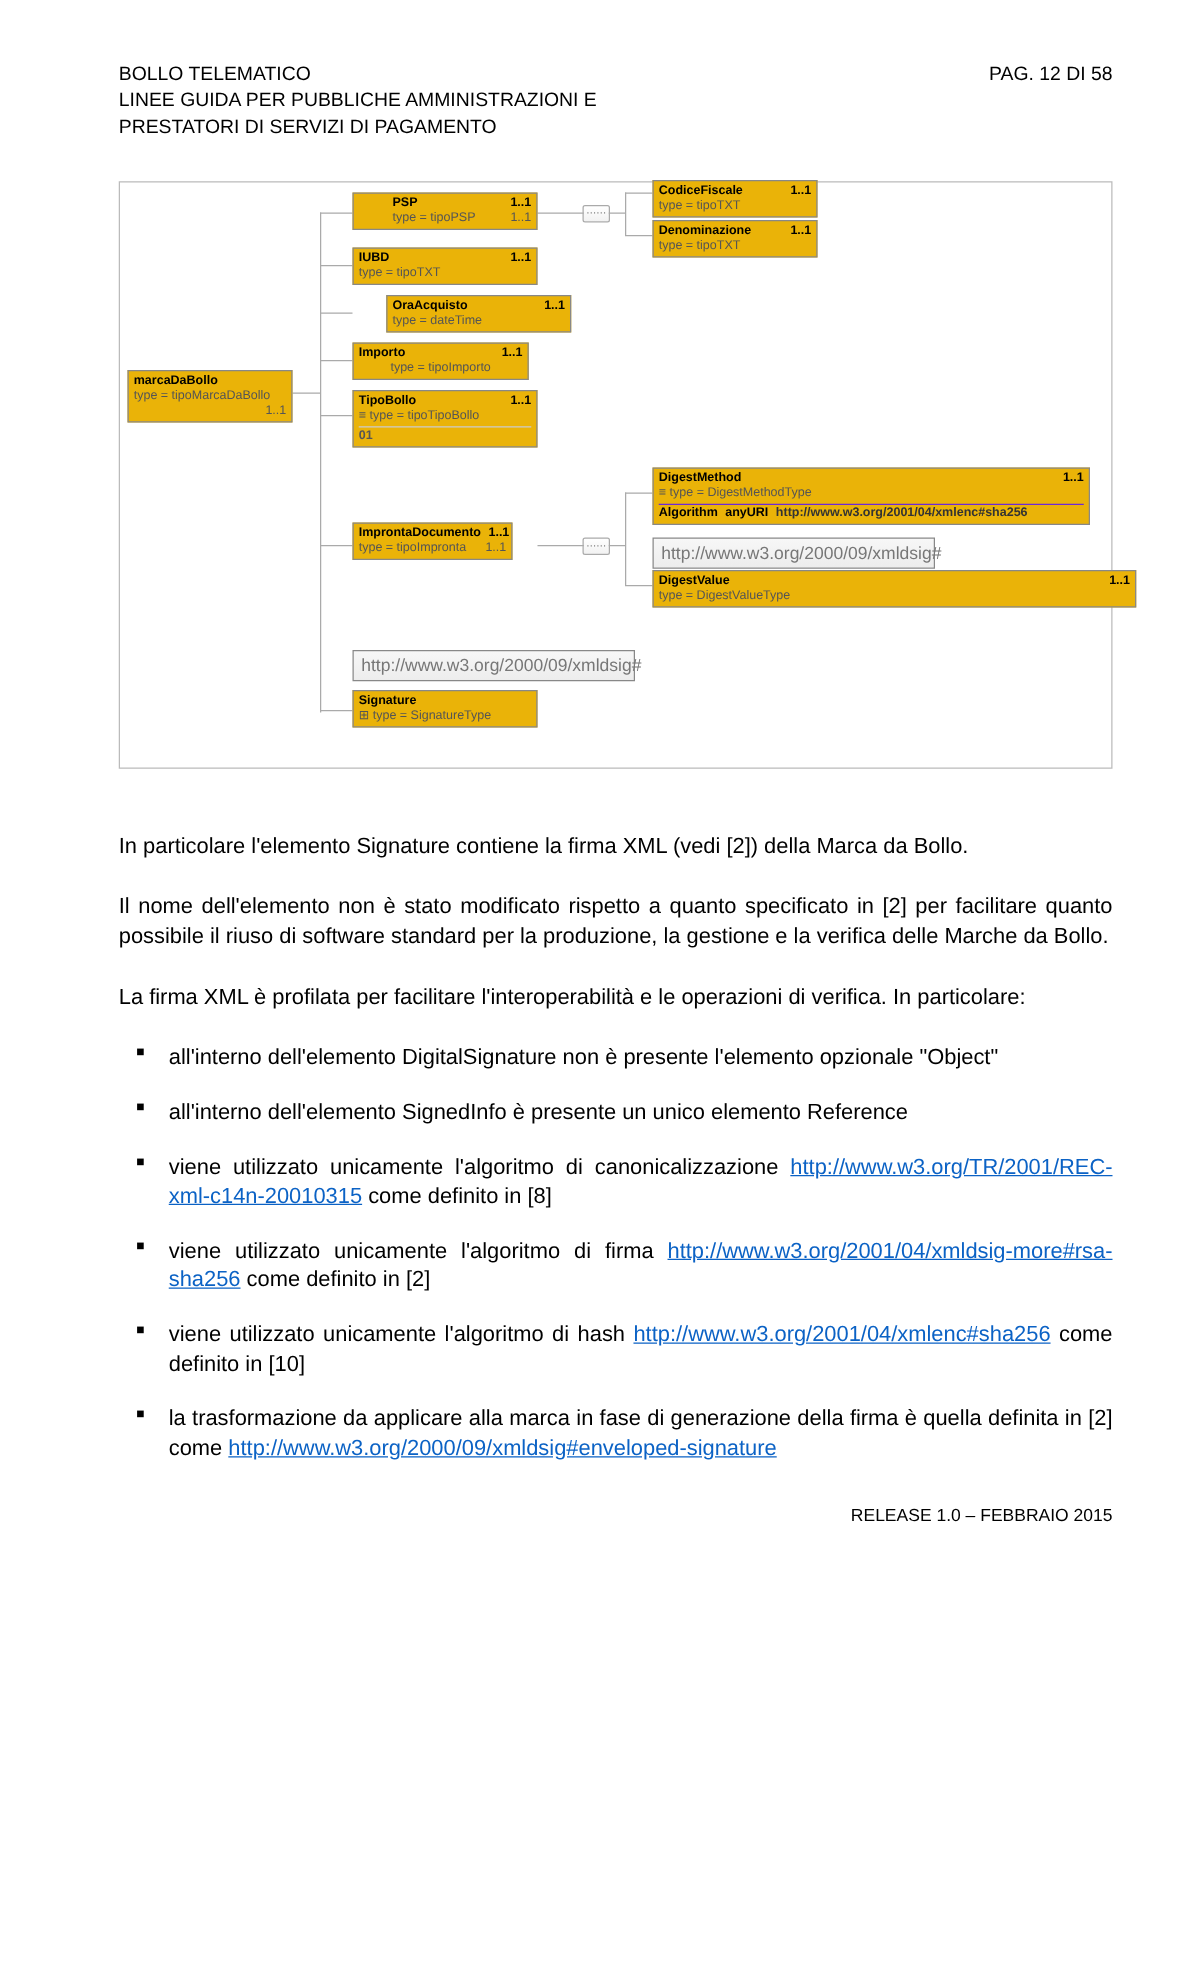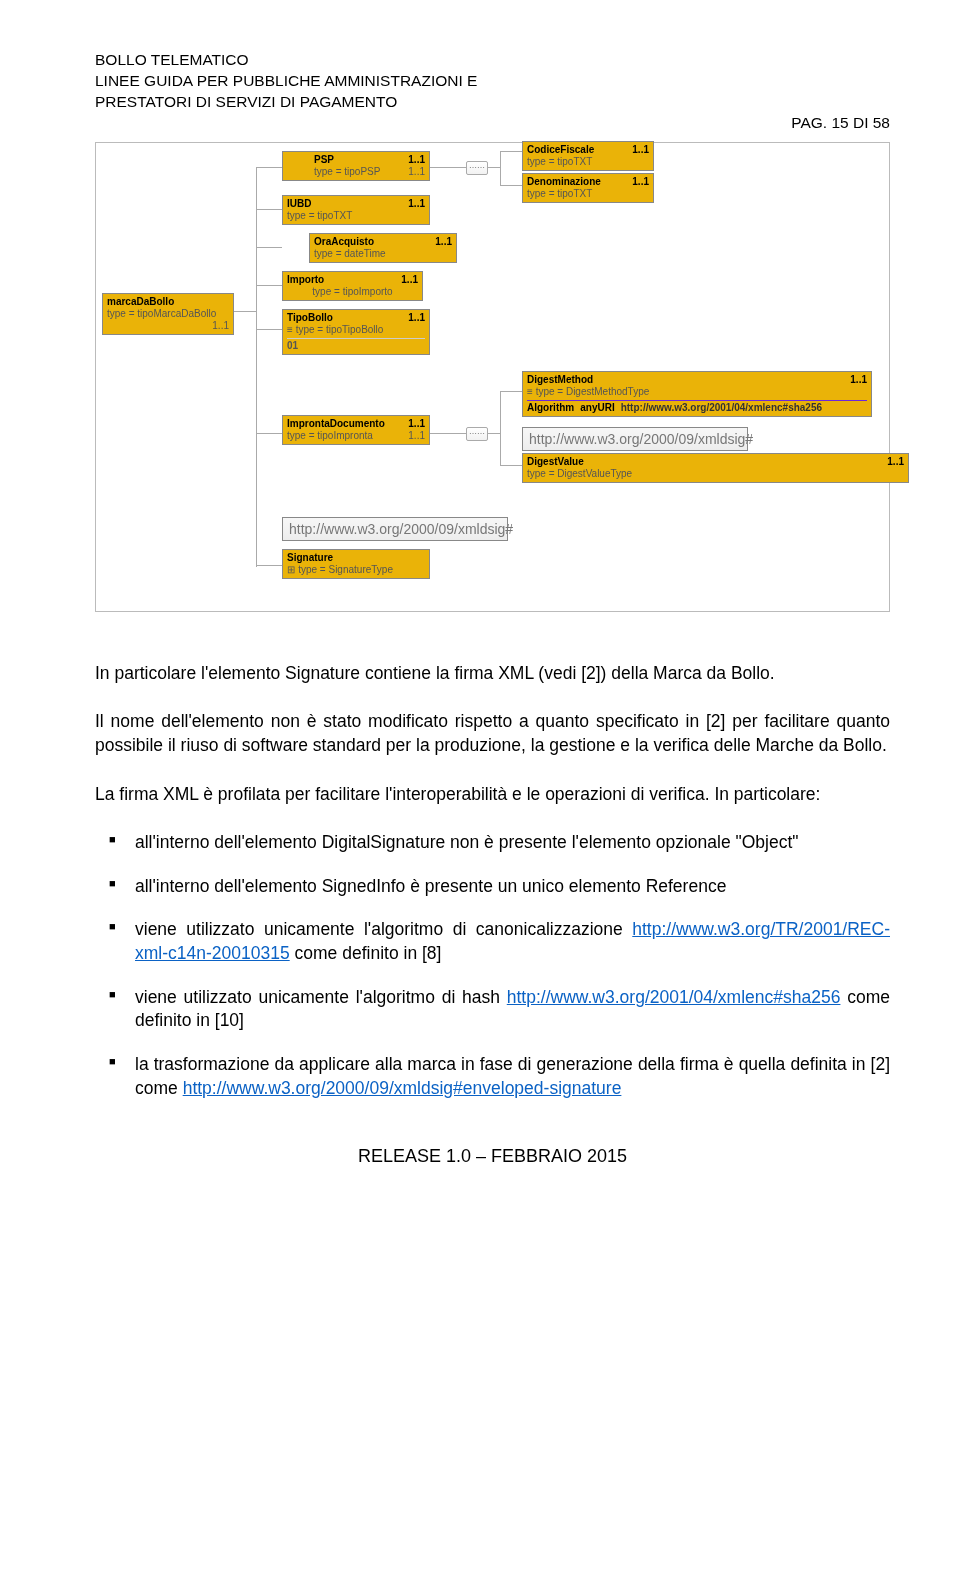--- a/index.html
+++ b/index.html
@@ -6,21 +6,21 @@
   body {
     margin: 0;
     padding: 50px 70px 40px 95px;
     font-family: Arial, Helvetica, sans-serif;
     background: #fff;
     color: #000;
     width: 960px;
     font-size: 17.5px;
     line-height: 1.35;
   }
-  .hdr { display: flex; justify-content: space-between; font-size: 15.5px; margin-bottom: 8px; flex-direction: column; }
+  .hdr { display: flex; justify-content: space-between; font-size: 15.5px; margin-bottom: 32px; }
   .hdr-left { text-transform: none; }
   .hdr-right { text-align: right; font-variant: small-caps; }
 
   .diagram-wrap {
     border: 1px solid #bbb;
     padding: 6px 6px 10px 6px;
     margin: 2px 0 50px 0;
     font-size: 10px;
     line-height: 1.2;
     position: relative;
@@ -64,33 +64,33 @@
   ul.sq { list-style: none; padding-left: 14px; margin: 0; }
   ul.sq > li { position: relative; padding-left: 26px; margin-bottom: 20px; text-align: justify; }
   ul.sq > li::before {
     content: "■";
     position: absolute;
     left: 0;
     top: 1px;
     font-size: 11px;
   }
   a.lnk { color: #0b62c5; text-decoration: underline; }
-  .footer { margin-top: 44px; text-align: center; font-size: 18px; }
+  .footer { margin-top: 32px; text-align: right; font-size: 14px; }
 </style>
 </head>
 <body>
 
 <div class="hdr">
   <div class="hdr-left">
     <div>BOLLO TELEMATICO</div>
     <div>LINEE GUIDA PER PUBBLICHE AMMINISTRAZIONI E</div>
     <div>PRESTATORI DI SERVIZI DI PAGAMENTO</div>
   </div>
   <div class="hdr-right">
-    <span style="font-variant:small-caps">PAG. </span><span>15</span><span style="font-variant:small-caps"> DI 58</span>
+    <span style="font-variant:small-caps">PAG. </span><span>12</span><span style="font-variant:small-caps"> DI 58</span>
   </div>
 </div>
 
 <div class="diagram-wrap">
 
   <div class="conn" style="left:138px; top:168px; width:22px; height:1px;"></div>
   <div class="conn" style="left:160px; top:24px; width:1px; height:400px;"></div>
   <div class="conn" style="left:160px; top:24px; width:26px; height:1px;"></div>
   <div class="conn" style="left:160px; top:66px; width:26px; height:1px;"></div>
   <div class="conn" style="left:160px; top:104px; width:26px; height:1px;"></div>
@@ -169,21 +169,21 @@
     <div class="t">
         <span>TipoBollo</span>
         <span>1..1</span>
       </div>
     <div class="row2">
         <span><span class="s">≡</span> <span class="s">type = tipoTipoBollo</span></span>
       </div>
     <div style="border-top:1px solid #ccc; margin-top:2px; padding-top:1px;"><span class="s" style="font-weight:bold">01</span></div>
   </div>
 
-  <div class="node" style="left:186px; top:272px; width:148px;">
+  <div class="node" style="left:186px; top:272px; width:128px;">
     <div class="t">
         <span>ImprontaDocumento</span>
         <span>1..1</span>
       </div>
     <div class="row2">
         <span class="s">type = tipoImpronta</span>
         <span class="s">1..1</span>
       </div>
   </div>
 
@@ -228,20 +228,23 @@
 <p class="para">Il nome dell'elemento non è stato modificato rispetto a quanto specificato in [2] per facilitare quanto possibile il riuso di software standard per la produzione, la gestione e la verifica delle Marche da Bollo.</p>
 <p class="para">La firma XML è profilata per facilitare l'interoperabilità e le operazioni di verifica. In particolare:</p>
 
 <ul class="sq">
   <li><span>all'interno dell'elemento DigitalSignature non è presente l'elemento opzionale "Object"</span></li>
   <li><span>all'interno dell'elemento SignedInfo è presente un unico elemento Reference</span></li>
   <li>
     <span>viene utilizzato unicamente l'algoritmo di canonicalizzazione </span><a class="lnk">http://www.w3.org/TR/2001/REC-xml-c14n-20010315</a><span> come definito in [8]</span>
   </li>
   <li>
+    <span>viene utilizzato unicamente l'algoritmo di firma </span><a class="lnk">http://www.w3.org/2001/04/xmldsig-more#rsa-sha256</a><span> come definito in [2]</span>
+  </li>
+  <li>
     <span>viene utilizzato unicamente l'algoritmo di hash </span><a class="lnk">http://www.w3.org/2001/04/xmlenc#sha256</a><span> come definito in [10]</span>
   </li>
   <li>
     <span>la trasformazione da applicare alla marca in fase di generazione della firma è quella definita in [2] come </span><a class="lnk">http://www.w3.org/2000/09/xmldsig#enveloped-signature</a>
   </li>
 </ul>
 
 <div class="footer">
   <span>RELEASE 1.0 – FEBBRAIO 2015</span>
 </div>

